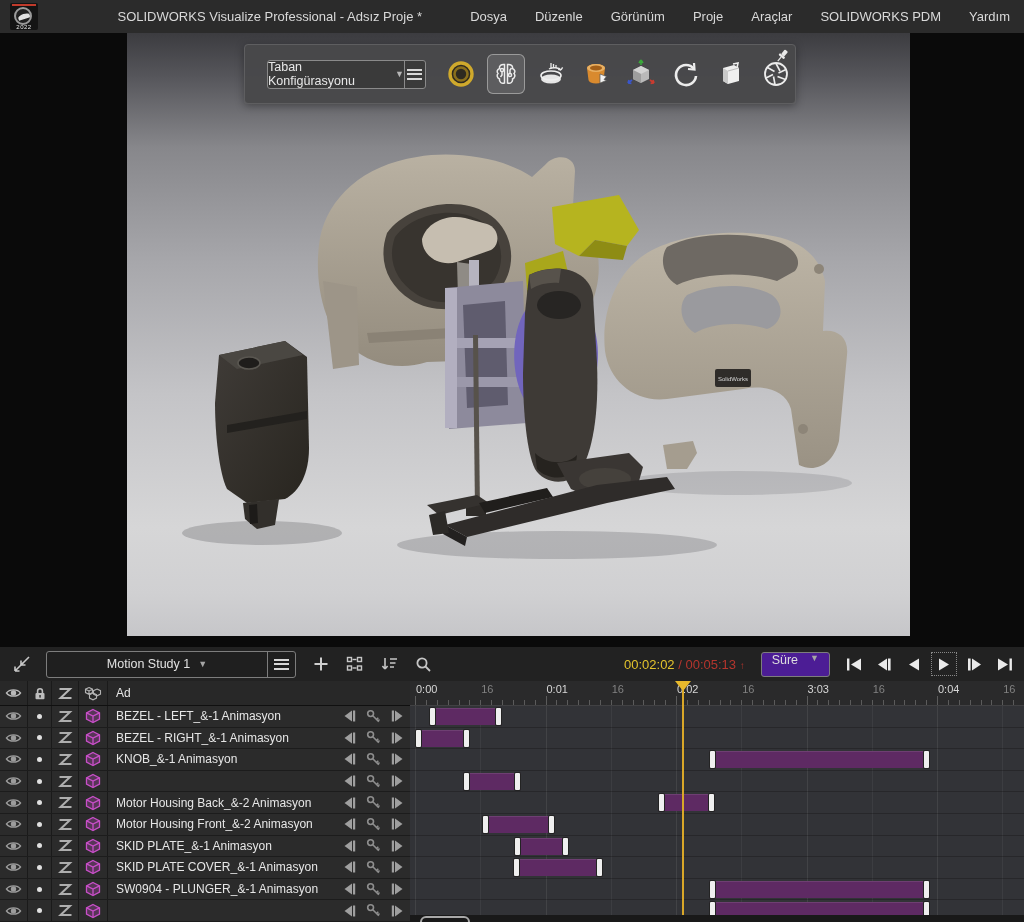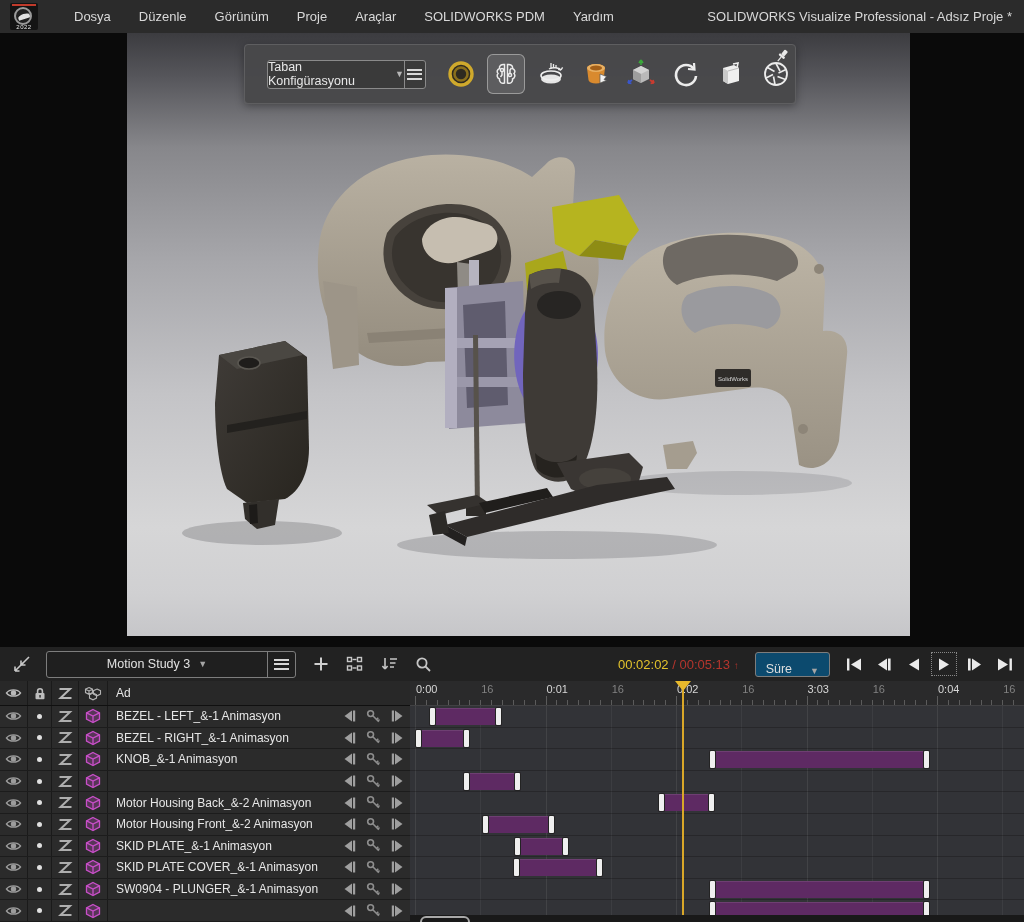--- a/index.html
+++ b/index.html
@@ -60,21 +60,21 @@
   #study-select .caret { color:#a5a5a5; font-size:9px; }
   #study-menu-btn { width:28px; border-left:1px solid #7d7d7d; display:flex; align-items:center;
       justify-content:center; cursor:pointer; }
   .tbtn { width:30px; height:28px; display:flex; align-items:center; justify-content:center; cursor:pointer; }
   #tl-left-btns { display:flex; gap:4px; margin-left:10px; }
   #timecode { margin-left:auto; font-size:13px; white-space:nowrap; }
   #tc-current { color:#e3c32c; }
   #tc-sep, #tc-total, #tc-suffix { color:#b5352d; }
   #tc-suffix { font-size:10px; }
   #sure-btn { margin-left:16px; height:25px; padding:0 10px; border:1px solid #7d7d7d; border-radius:3px;
-      color:#dedede; font-size:12.5px; display:flex; align-items:flex-end; gap:18px; cursor:pointer; background:#0c4a6e;}
+      color:#dedede; font-size:12.5px; display:flex; align-items:flex-start; gap:12px; cursor:pointer; background:#4c1d95;}
   #sure-btn .caret { color:#a5a5a5; font-size:9px; }
   #transport { display:flex; align-items:center; gap:6px; margin-left:12px; margin-right:8px; }
   .tr-btn { width:24px; height:22px; display:flex; align-items:center; justify-content:center; cursor:pointer; }
   .tr-btn.focused { outline:1px dotted #888; }
 
   
   #track-list { position:absolute; left:0; top:34px; width:410px; bottom:0; background:#242424; overflow:hidden; }
   .tl-row { position:relative; height:21.6px; background:#2b2b2b; border-bottom:1px solid #1c1c1c;
       display:flex; align-items:center; }
   #list-header { height:25px; background:#282828; border-bottom:1px solid #101010;
@@ -116,30 +116,30 @@
 <body>
 
 <div id="topbar">
   <div id="logo">
     <div class="redbar"></div>
       <div class="swirl">
         <i></i>
       </div>
     <div class="yr">2022</div>
   </div>
+  <div id="win-title">SOLIDWORKS Visualize Professional - Adsız Proje *</div>
   <div id="menus">
       <div class="menu-item">Dosya</div>
       <div class="menu-item">Düzenle</div>
       <div class="menu-item">Görünüm</div>
       <div class="menu-item">Proje</div>
       <div class="menu-item">Araçlar</div>
       <div class="menu-item">SOLIDWORKS PDM</div>
       <div class="menu-item">Yardım</div>
     </div>
-  <div id="win-title">SOLIDWORKS Visualize Professional - Adsız Proje *</div>
 </div>
 
 <div id="stage">
 <div id="viewport">
   <svg id="scene" width="783" height="603" viewBox="0 0 783 603">
     <defs>
       <linearGradient id="beige" x1="0" y1="0" x2="0" y2="1">
         <stop offset="0" stop-color="#b9b1a2"></stop>
             <stop offset="1" stop-color="#948c7e"></stop>
       </linearGradient>
@@ -335,21 +335,21 @@
 
   <div id="tl-toolbar">
     <div id="collapse-btn" class="tbtn">
       <svg width="18" height="16" viewBox="0 0 18 16" stroke="#c8c8c8" stroke-width="1.6" fill="none">
         <path d="M15,1 L7,9 M7,9 l0,-4.5 M7,9 l4.5,0"></path>
           <path d="M9,7 L1,15 M1,15 l0,-4.5 M1,15 l4.5,0"></path>
       </svg>
     </div>
     <div id="study-group">
       <div id="study-select">
-        <span>Motion Study 3</span>
+        <span>Motion Study 1</span>
         <span class="caret">▼</span>
       </div>
       <div id="study-menu-btn">
         <span class="hamburger">
             <i></i>
             <i></i>
             <i></i>
           </span>
       </div>
     </div>

